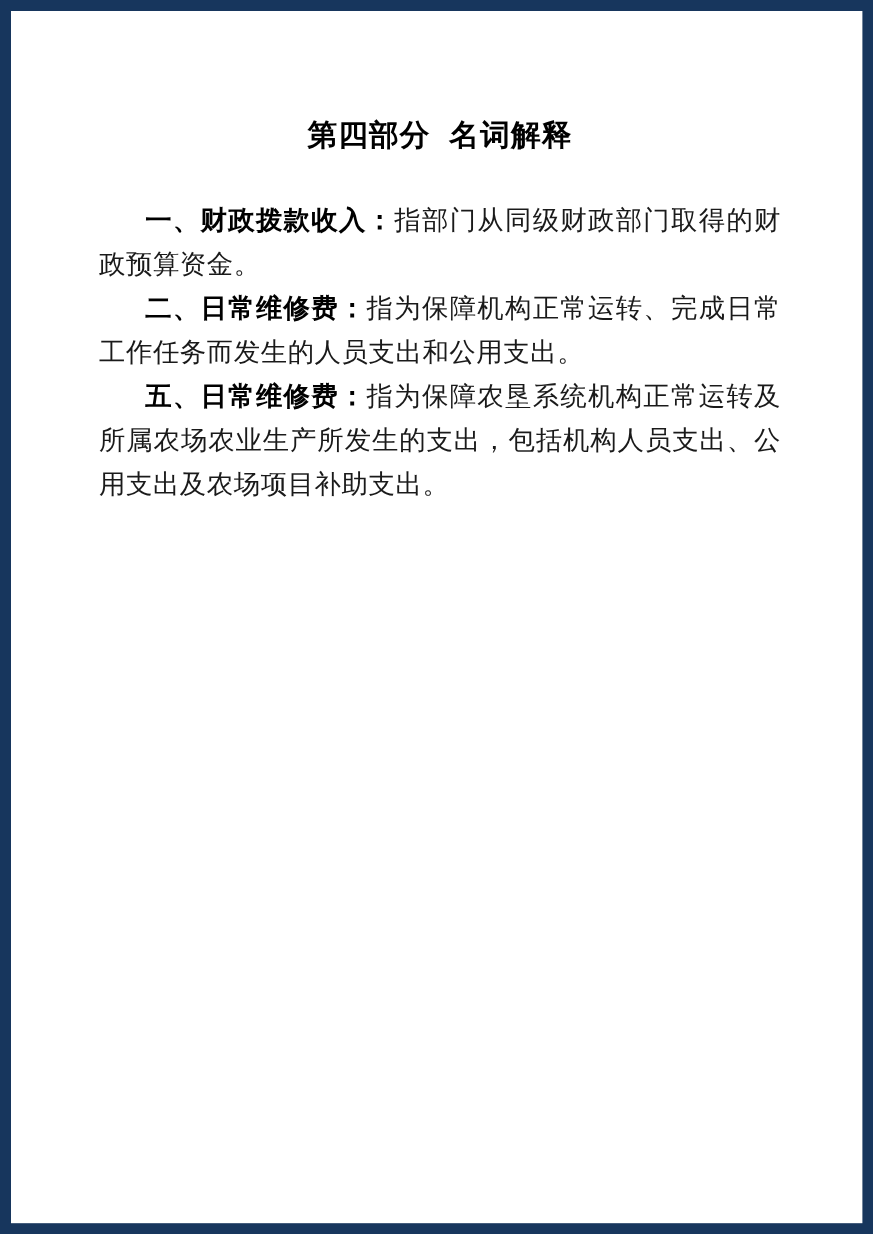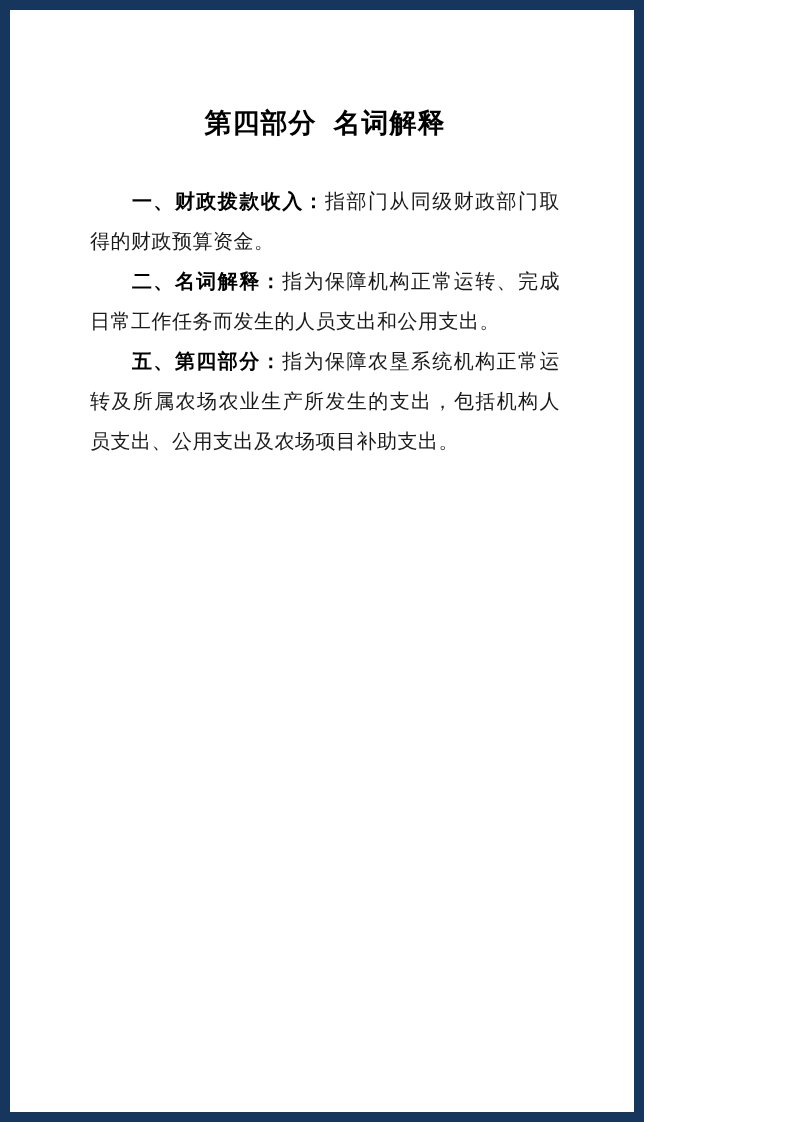--- a/index.html
+++ b/index.html
@@ -1,19 +1,19 @@
 <!DOCTYPE html>
 <html><head>
 <meta charset="utf-8">
 <style>
   * { margin: 0; padding: 0; box-sizing: border-box; }
   html, body { background: #ffffff; }
   .page {
     position: relative;
-    width: 644px;
+    width: 794px;
     height: 1122px;
     background: #ffffff;
     border: 10px solid #17365d;
     overflow: hidden;
     font-family: "Liberation Serif", serif;
     color: #1a1a1a;
   }
   .page-inner {
     position: relative;
     width: 100%;
@@ -28,21 +28,21 @@
     font-size: 27px;
     line-height: 40px;
     color: #000000;
     letter-spacing: 1px;
     white-space: pre;
   }
   .content {
     margin-top: 38px;
   }
   .para {
-    font-size: 20px;
+    font-size: 24px;
     line-height: 40px;
     text-align: justify;
     text-justify: inter-character;
     text-indent: 42px;
     color: #1a1a1a;
     letter-spacing: 0.5px;
   }
   .term-label {
     font-family: "Liberation Sans", sans-serif;
     font-weight: 700;
@@ -69,24 +69,24 @@
 
 <div class="page">
   <div class="page-inner">
 
     <h1 class="doc-title">第四部分  名词解释</h1>
 
     <div class="content">
 
       <p class="para"><span class="term-label">一、财政拨款收入：</span><span class="term-def">指部门从同级财政部门取得的财政预算资金。</span></p>
 
-      <p class="para"><span class="term-label">二、名词解释：</span><span class="term-def">指为保障机构正常运转、完成日常工作任务而发生的人员支出和公用支出。</span></p>
+      <p class="para"><span class="term-label">二、日常维修费：</span><span class="term-def">指为保障机构正常运转、完成日常工作任务而发生的人员支出和公用支出。</span></p>
 
 
 
-      <p class="para"><span class="term-label">五、第四部分：</span><span class="term-def">指为保障农垦系统机构正常运转及所属农场农业生产所发生的支出，包括机构人员支出、公用支出及农场项目补助支出。</span></p>
+      <p class="para"><span class="term-label">五、日常维修费：</span><span class="term-def">指为保障农垦系统机构正常运转及所属农场农业生产所发生的支出，包括机构人员支出、公用支出及农场项目补助支出。</span></p>
 
     </div>
 
     <div class="page-number">49</div>
 
   </div>
 </div>
 
 </body></html>

